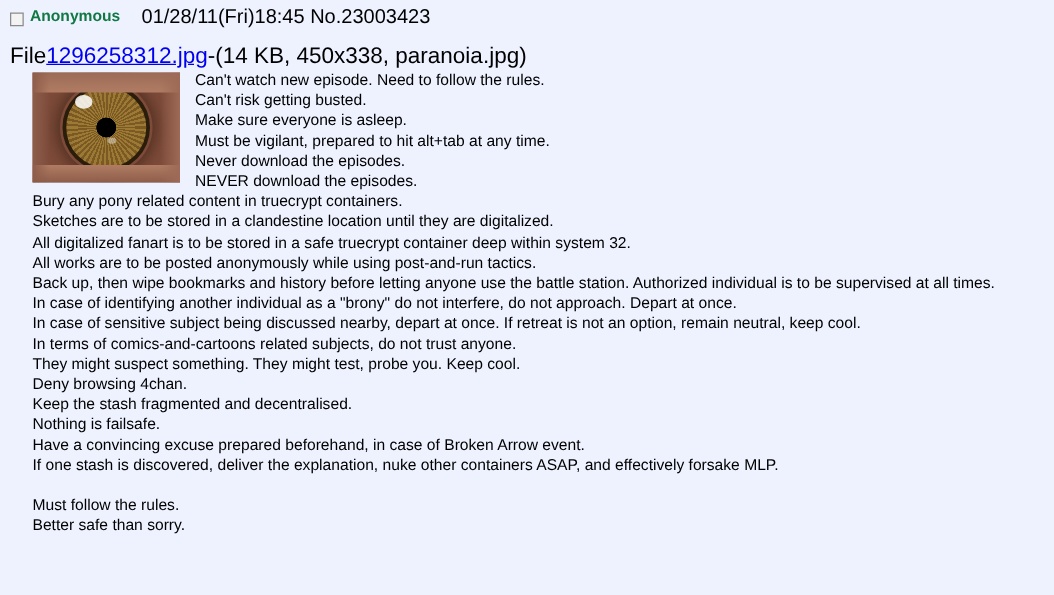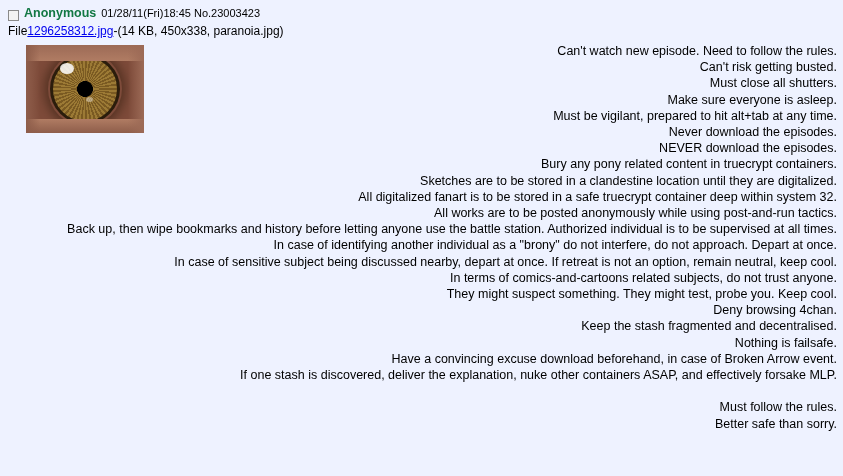--- a/index.html
+++ b/index.html
@@ -34,28 +34,29 @@
     background: #f3f3f3;
     display: inline-block;
     box-sizing: border-box;
   }
   .poster-name {
     color: #117743;
     font-weight: bold;
     font-size: 12.5px;
   }
   .post-meta {
-    font-size: 11px;
-    color: #000;
+    font-size: 16px;
+    color: #000;
+    margin-left: 12px;
   }
   .file-line {
     padding-left: 2px;
-    margin-top: 3px;
+    margin-top: 16px;
     line-height: 15px;
-    font-size: 12px;
+    font-size: 18px;
   }
   .file-label {
     color: #000;
   }
   .file-link {
     color: #0000ee;
     text-decoration: underline;
     cursor: pointer;
   }
   .file-info {
@@ -146,21 +147,20 @@
   }
   .msg {
     line-height: 16.2px;
     font-size: 12.5px;
     color: #000;
     padding-left: 18px;
   }
   .msg .ln {
     white-space: pre-wrap;
     min-height: 16.2px;
-    text-align: right;
   }
   .msg .ln.indent {
     padding-left: 108px;
   }
   .blank {
     height: 16.2px;
   }
   .clearfix::after {
     content: "";
     display: block;
@@ -194,40 +194,39 @@
         <div class="skin-bottom"></div>
         <div class="skin-left"></div>
         <div class="skin-right"></div>
       </div>
     </div>
 
     <div class="msg">
       <div>
           <div class="ln indent">Can't watch new episode. Need to follow the rules.</div>
           <div class="ln indent">Can't risk getting busted.</div>
-          <div class="ln indent">Must close all shutters.</div>
           <div class="ln indent">Make sure everyone is asleep.</div>
         </div>
       <div>
           <div class="ln">Must be vigilant, prepared to hit alt+tab at any time.</div>
           <div class="ln">Never download the episodes.</div>
           <div class="ln">NEVER download the episodes.</div>
           <div class="ln">Bury any pony related content in truecrypt containers.</div>
           <div class="ln">Sketches are to be stored in a clandestine location until they are digitalized.</div>
           <div class="ln">All digitalized fanart is to be stored in a safe truecrypt container deep within system 32.</div>
           <div class="ln">All works are to be posted anonymously while using post-and-run tactics.</div>
           <div class="ln">Back up, then wipe bookmarks and history before letting anyone use the battle station. Authorized individual is to be supervised at all times.</div>
           <div class="ln">In case of identifying another individual as a "brony" do not interfere, do not approach. Depart at once.</div>
           <div class="ln">In case of sensitive subject being discussed nearby, depart at once. If retreat is not an option, remain neutral, keep cool.</div>
           <div class="ln">In terms of comics-and-cartoons related subjects, do not trust anyone.</div>
           <div class="ln">They might suspect something. They might test, probe you. Keep cool.</div>
           <div class="ln">Deny browsing 4chan.</div>
           <div class="ln">Keep the stash fragmented and decentralised.</div>
           <div class="ln">Nothing is failsafe.</div>
-          <div class="ln">Have a convincing excuse download beforehand, in case of Broken Arrow event.</div>
+          <div class="ln">Have a convincing excuse prepared beforehand, in case of Broken Arrow event.</div>
           <div class="ln">If one stash is discovered, deliver the explanation, nuke other containers ASAP, and effectively forsake MLP.</div>
           <div class="ln blank"></div>
           <div class="ln">Must follow the rules.</div>
           <div class="ln">Better safe than sorry.</div>
         </div>
     </div>
 
   </div>
 </div>
 

